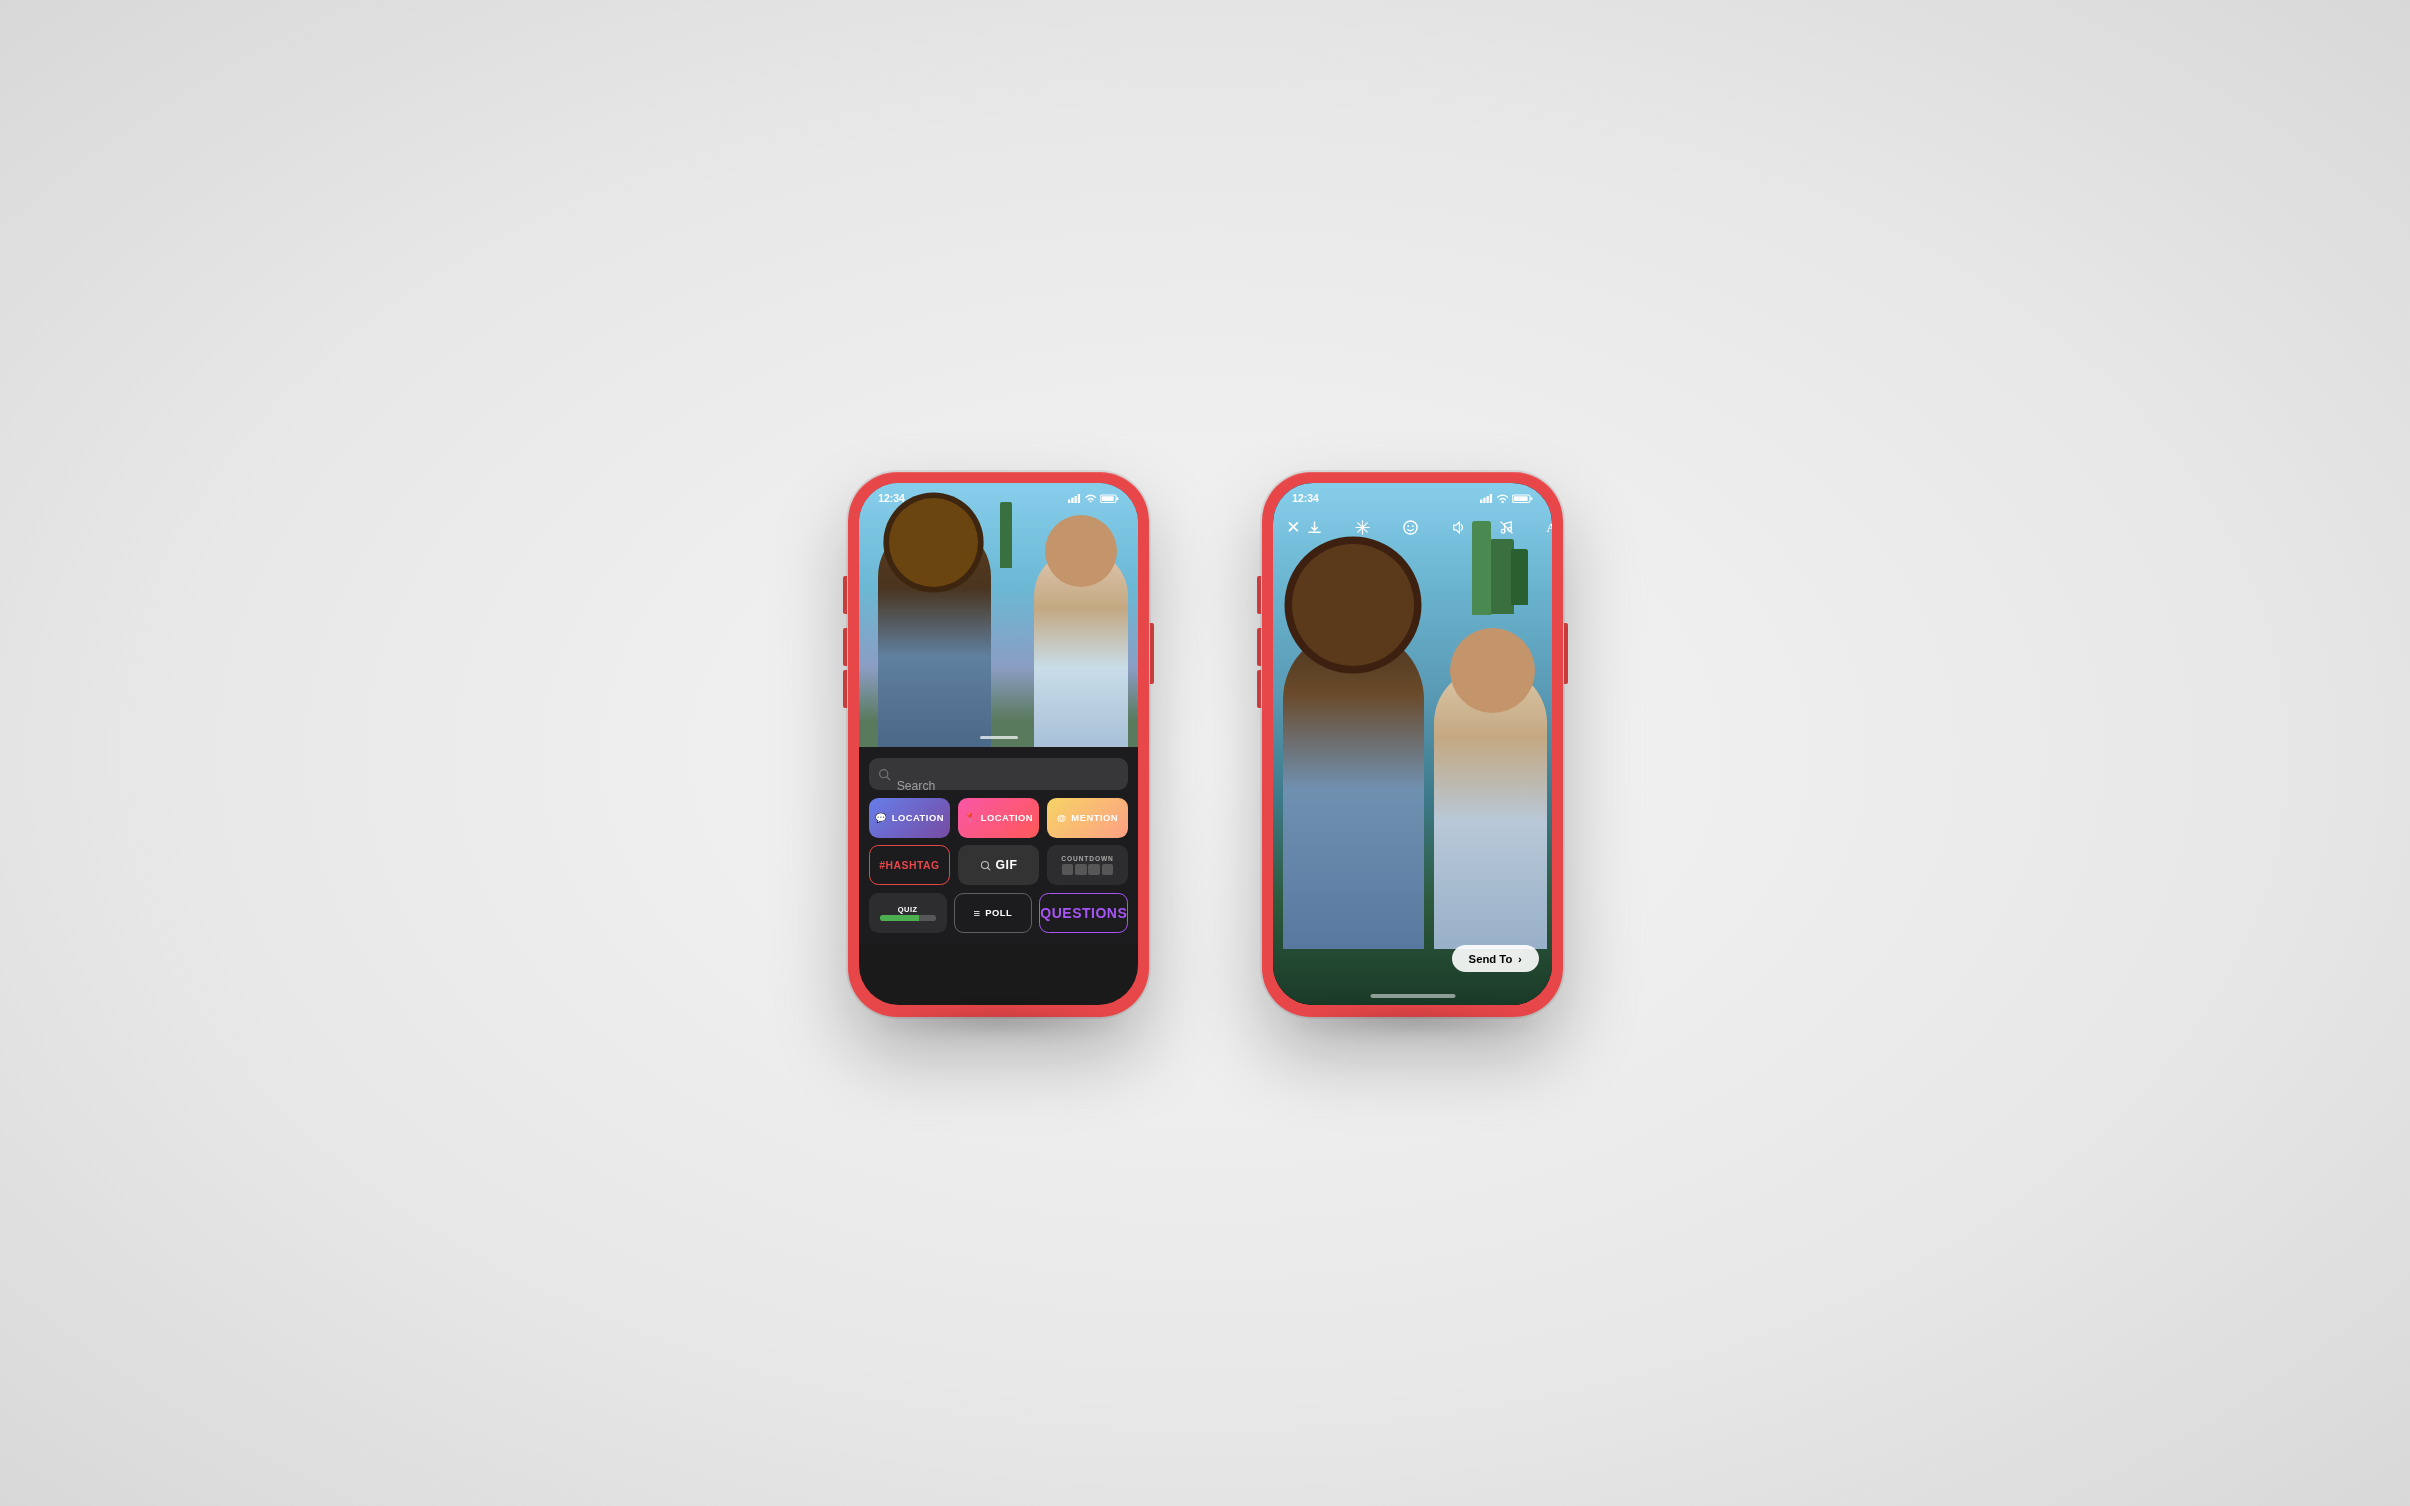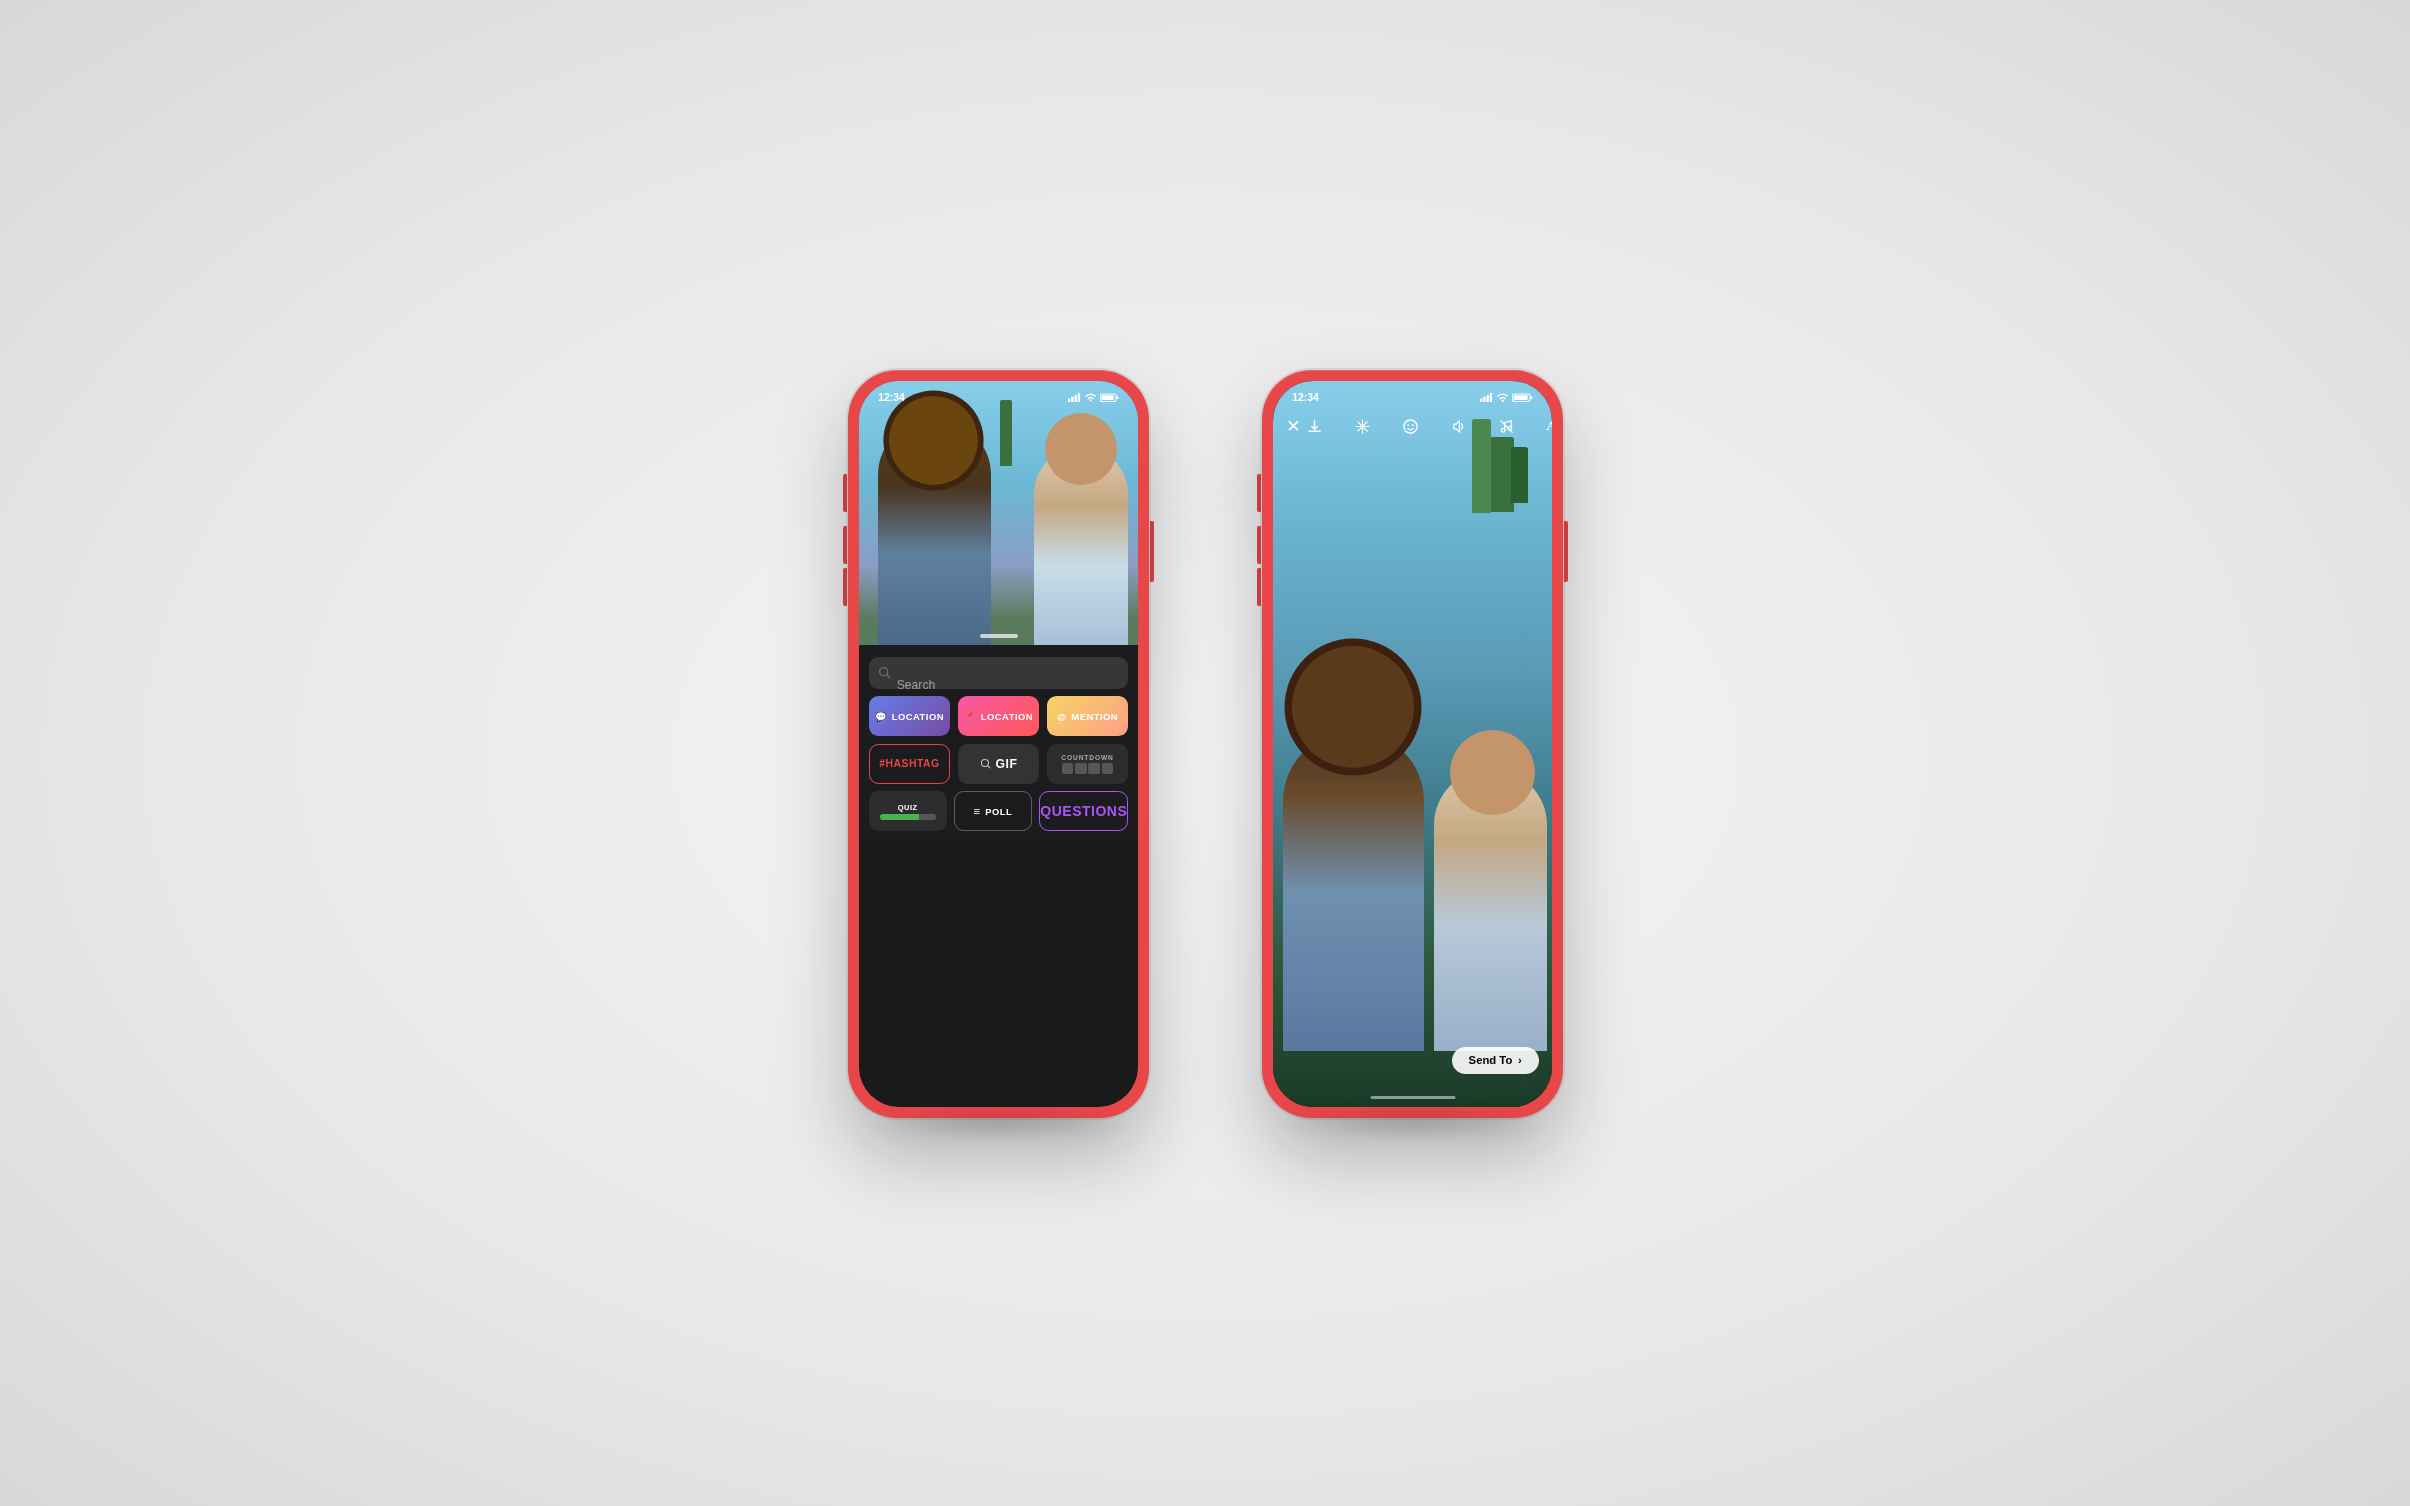--- a/index.html
+++ b/index.html
@@ -12,21 +12,21 @@
       align-items: center;
       justify-content: center;
       gap: 113px;
       font-family: -apple-system, BlinkMacSystemFont, 'Helvetica Neue', sans-serif;
       overflow: hidden;
     }
 
     
     .phone {
       width: 301px;
-      height: 748px;
+      height: 545px;
       background: #e8474a;
       border-radius: 49px;
       padding: 11.3px;
       box-shadow:
         0 38px 75px rgba(0,0,0,0.25),
         inset 0 0.9px 0 rgba(255,255,255,0.15),
         0 0 0 1.9px rgba(0,0,0,0.08);
       position: relative;
     }
 

